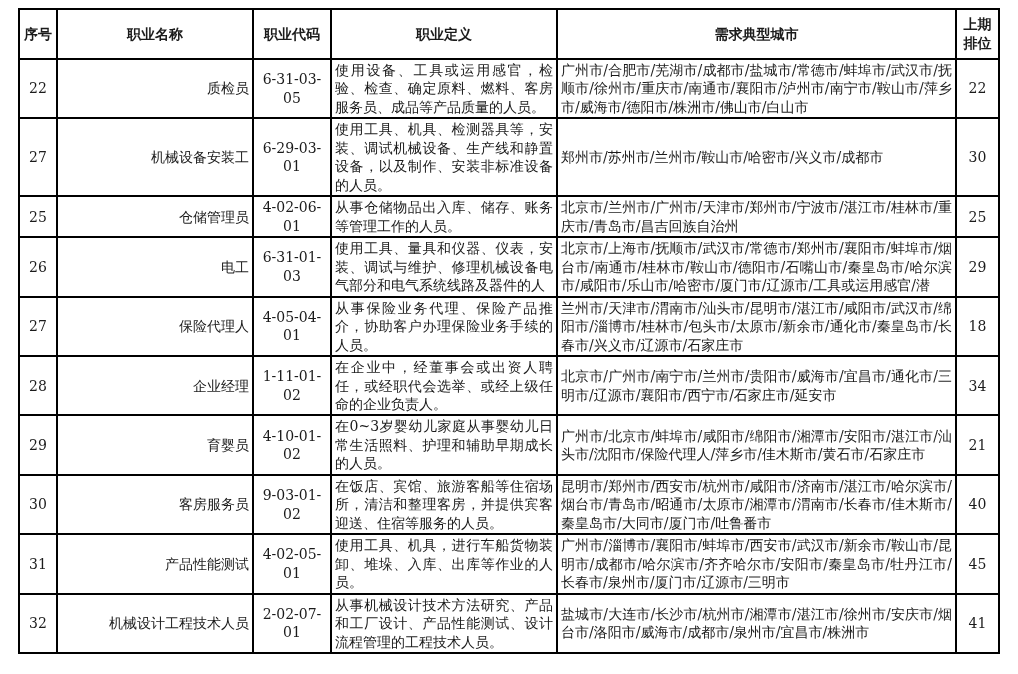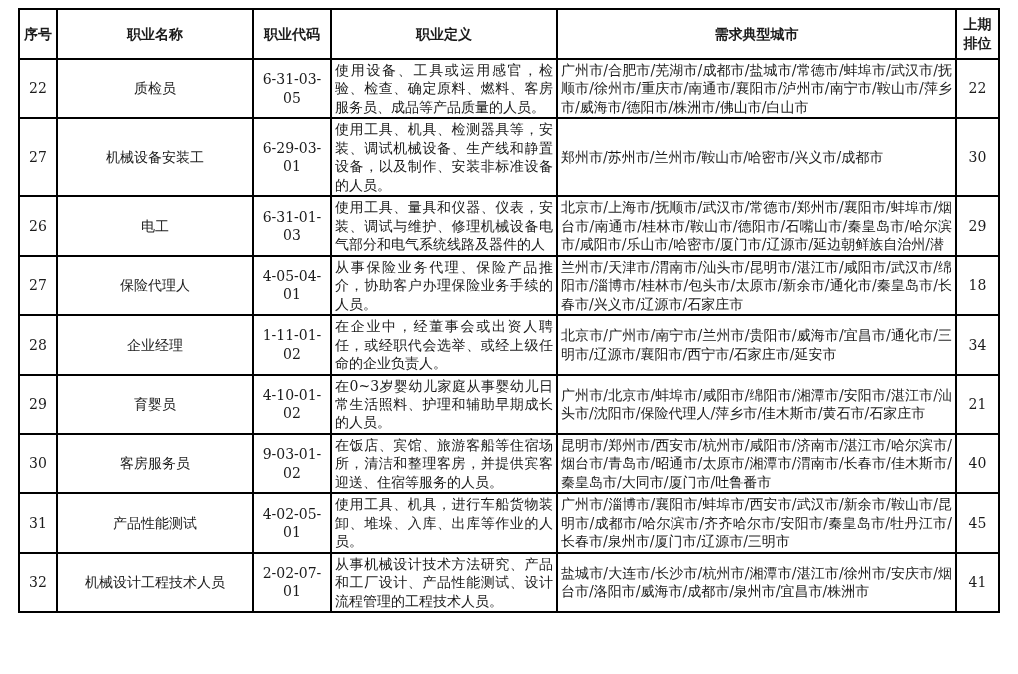--- a/index.html
+++ b/index.html
@@ -37,21 +37,21 @@
     line-height: 1.35;
   }
   col.c-index     { width: 38px; }
   col.c-name      { width: 196px; }
   col.c-code      { width: 78px; }
   col.c-def       { width: 226px; }
   col.c-cities    { width: 399px; }
   col.c-prev      { width: 43px; }
 
   td.cell-center { text-align: center; }
-  td.cell-name   { text-align: center; }
+  td.cell-name   { text-align: right; }
   td.cell-def,
   td.cell-cities {
     text-align: justify;
     word-break: break-all;
   }
 </style>
 </head>
 <body>
 
 <div class="sheet">
@@ -85,25 +85,33 @@
       </tr>
       <tr>
         <td class="cell-center">27</td>
         <td class="cell-name">机械设备安装工</td>
         <td class="cell-center">6-29-03-01</td>
         <td class="cell-def">使用工具、机具、检测器具等，安装、调试机械设备、生产线和静置设备，以及制作、安装非标准设备的人员。</td>
         <td class="cell-cities">郑州市/苏州市/兰州市/鞍山市/哈密市/兴义市/成都市</td>
         <td class="cell-center">30</td>
       </tr>
       <tr>
+        <td class="cell-center">25</td>
+        <td class="cell-name">仓储管理员</td>
+        <td class="cell-center">4-02-06-01</td>
+        <td class="cell-def">从事仓储物品出入库、储存、账务等管理工作的人员。</td>
+        <td class="cell-cities">北京市/兰州市/广州市/天津市/郑州市/宁波市/湛江市/桂林市/重庆市/青岛市/昌吉回族自治州</td>
+        <td class="cell-center">25</td>
+      </tr>
+      <tr>
         <td class="cell-center">26</td>
         <td class="cell-name">电工</td>
         <td class="cell-center">6-31-01-03</td>
         <td class="cell-def">使用工具、量具和仪器、仪表，安装、调试与维护、修理机械设备电气部分和电气系统线路及器件的人</td>
-        <td class="cell-cities">北京市/上海市/抚顺市/武汉市/常德市/郑州市/襄阳市/蚌埠市/烟台市/南通市/桂林市/鞍山市/德阳市/石嘴山市/秦皇岛市/哈尔滨市/咸阳市/乐山市/哈密市/厦门市/辽源市/延边朝鲜族自治州/潜</td>
+        <td class="cell-cities">北京市/上海市/抚顺市/武汉市/常德市/郑州市/襄阳市/蚌埠市/烟台市/南通市/桂林市/鞍山市/德阳市/石嘴山市/秦皇岛市/哈尔滨市/咸阳市/乐山市/哈密市/厦门市/辽源市/工具或运用感官/潜</td>
         <td class="cell-center">29</td>
       </tr>
       <tr>
         <td class="cell-center">27</td>
         <td class="cell-name">保险代理人</td>
         <td class="cell-center">4-05-04-01</td>
         <td class="cell-def">从事保险业务代理、保险产品推介，协助客户办理保险业务手续的人员。</td>
         <td class="cell-cities">兰州市/天津市/渭南市/汕头市/昆明市/湛江市/咸阳市/武汉市/绵阳市/淄博市/桂林市/包头市/太原市/新余市/通化市/秦皇岛市/长春市/兴义市/辽源市/石家庄市</td>
         <td class="cell-center">18</td>
       </tr>

